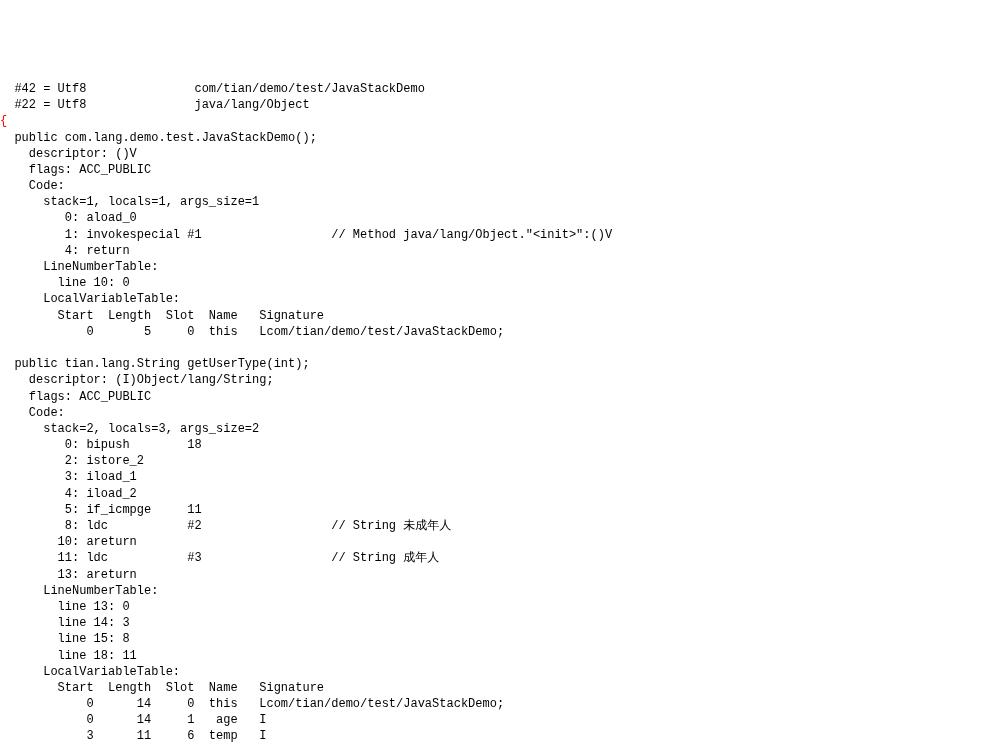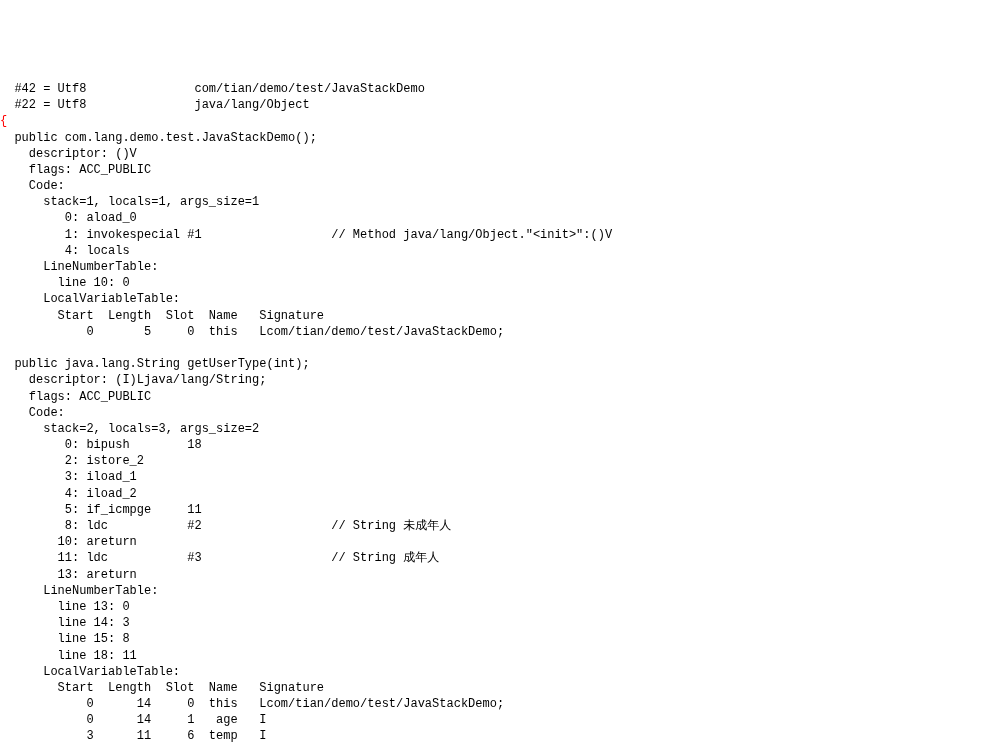--- a/index.html
+++ b/index.html
@@ -29,29 +29,29 @@
 <span>  #42 = Utf8               com/tian/demo/test/JavaStackDemo</span>
 <span>  #22 = Utf8               java/lang/Object</span>
 <span class="brace">{</span>
 <span>  public com.lang.demo.test.JavaStackDemo();</span>
 <span>    descriptor: ()V</span>
 <span>    flags: ACC_PUBLIC</span>
 <span>    Code:</span>
 <span>      stack=1, locals=1, args_size=1</span>
 <span>         0: aload_0</span>
 <span>         1: invokespecial #1                  // Method java/lang/Object."&lt;init&gt;":()V</span>
-<span>         4: locals</span>
+<span>         4: return</span>
 <span>      LineNumberTable:</span>
 <span>        line 10: 0</span>
 <span>      LocalVariableTable:</span>
 <span>        Start  Length  Slot  Name   Signature</span>
 <span>            0       5     0  this   Lcom/tian/demo/test/JavaStackDemo;</span>
 
-<span>  public java.lang.String getUserType(int);</span>
-<span>    descriptor: (I)Ljava/lang/String;</span>
+<span>  public tian.lang.String getUserType(int);</span>
+<span>    descriptor: (I)Object/lang/String;</span>
 <span>    flags: ACC_PUBLIC</span>
 <span>    Code:</span>
 <span>      stack=2, locals=3, args_size=2</span>
 <span>         0: bipush        18</span>
 <span>         2: istore_2</span>
 <span>         3: iload_1</span>
 <span>         4: iload_2</span>
 <span>         5: if_icmpge     11</span>
 <span>         8: ldc           #2                  // String 未成年人</span>
 <span>        10: areturn</span>

